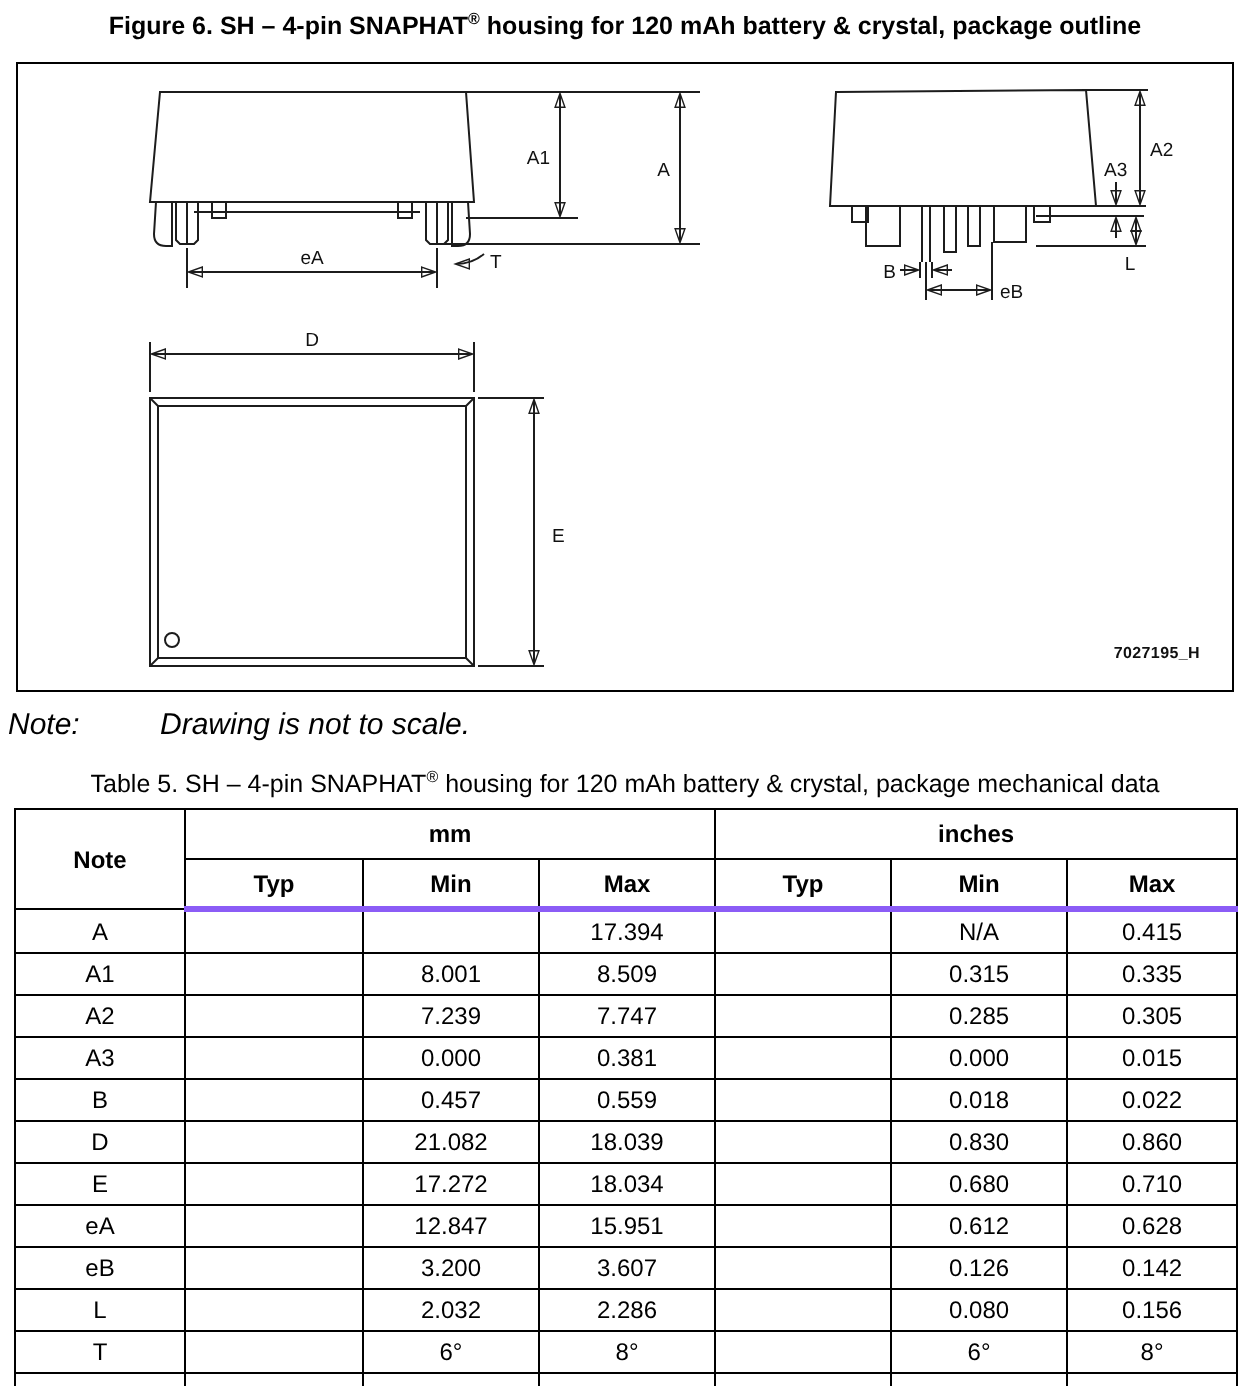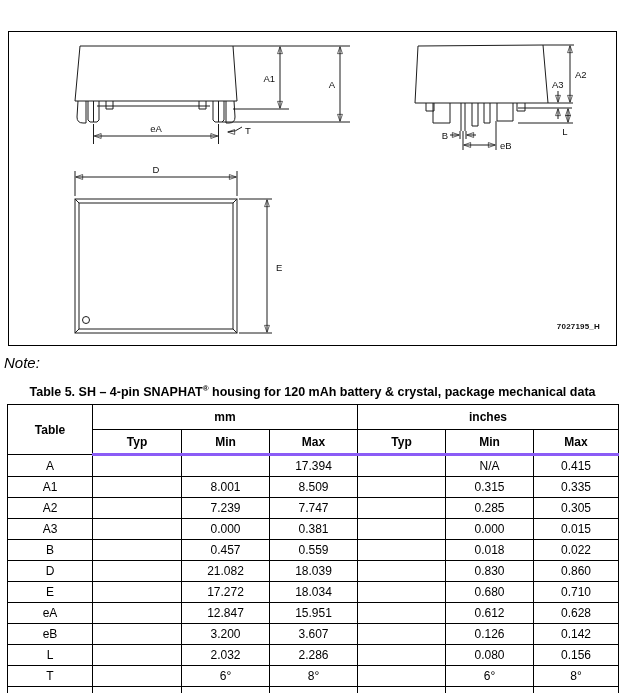--- a/index.html
+++ b/index.html
@@ -18,36 +18,37 @@
     { stroke:#1c1c1c; fill:none; stroke-width:1; }
   .lineart text { fill:#111; stroke:none; font-size:9.5px;
                   font-family:"Liberation Sans", sans-serif; }
   .lineart text.ref { font-size:8px; font-weight:bold; letter-spacing:0.2px; }
 
   .note { position:absolute; top:354px; left:4px; width:613px; font-style:italic;
           font-size:15px; }
   .note .note-text { position:absolute; left:76px; top:0; }
 
   .tbl-title { position:absolute; top:384px; left:0; width:100%; text-align:center;
-               font-weight:bold; font-size:12.5px; white-space:nowrap; }
+               font-weight:normal; font-size:12.5px; white-space:nowrap; }
 
   table.mech { position:absolute; left:7px; top:404px; width:611px;
                border-collapse:collapse; table-layout:fixed; font-size:12px; }
   .mech th, .mech td { border:1px solid #000; text-align:center; padding:0;
                        font-weight:normal; overflow:hidden; white-space:nowrap; }
   .mech thead th { font-weight:bold; height:25px; }
   .mech thead tr:last-child th { border-bottom:3px solid #8b5cf6; }
   .mech tbody td { height:20px; line-height:20px; }
   .mech tbody.clip td { height:10px; }
 </style>
 </head>
 <body>
 
 <div class="page">
 
+  <div class="fig-title"><span>Figure 6. SH – 4-pin SNAPHAT</span><sup>®</sup><span> housing for 120 mAh battery &amp; crystal, package outline</span></div>
 
   <div class="fig-box">
     <svg class="lineart" width="607" height="313" viewBox="0 0 607 313">
       <defs>
         <marker id="ar" viewBox="0 0 10 10" refX="9.5" refY="5" markerWidth="9" markerHeight="7" orient="auto-start-reverse">
           <path d="M0,1.5 L10,5 L0,8.5 Z" fill="#1c1c1c" stroke="none"></path>
         </marker>
       </defs>
 
       <g>
@@ -140,37 +141,38 @@
         <line x1="258" y1="168" x2="258" y2="300" marker-start="url(#ar)" marker-end="url(#ar)"></line>
         <text x="267" y="239">E</text>
       </g>
 
       <text class="ref" x="591" y="297" text-anchor="end">7027195_H</text>
     </svg>
   </div>
 
   <div class="note">
     <span class="note-label">Note:</span>
+    <span class="note-text">Drawing is not to scale.</span>
   </div>
 
   <div class="tbl-title"><span>Table 5. SH – 4-pin SNAPHAT</span><sup>®</sup><span> housing for 120 mAh battery &amp; crystal, package mechanical data</span></div>
 
   <table class="mech">
     <colgroup>
       <col style="width:85px">
         <col style="width:89px">
         <col style="width:88px">
         <col style="width:88px">
       <col style="width:88px">
         <col style="width:88px">
         <col style="width:85px">
     </colgroup>
     <thead>
       <tr>
-        <th rowspan="2">Table</th>
+        <th rowspan="2">Note</th>
         <th colspan="3">mm</th>
         <th colspan="3">inches</th>
       </tr>
       <tr>
         <th>Typ</th>
         <th>Min</th>
         <th>Max</th>
         <th>Typ</th>
         <th>Min</th>
         <th>Max</th>

